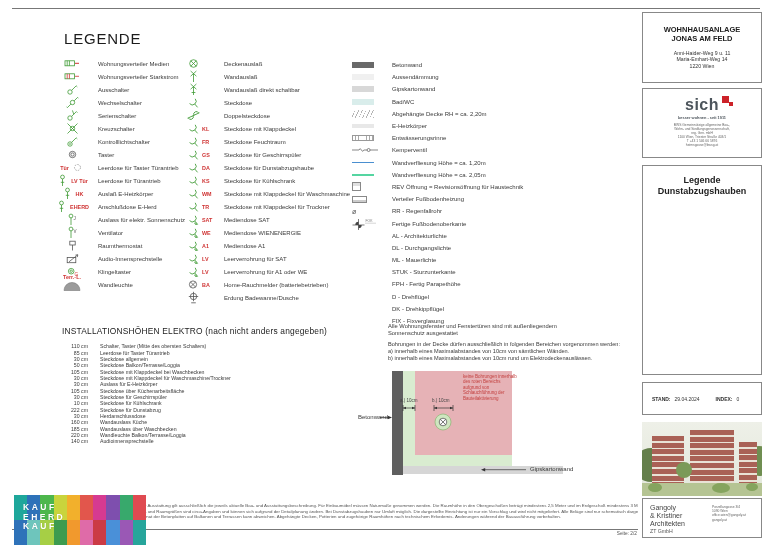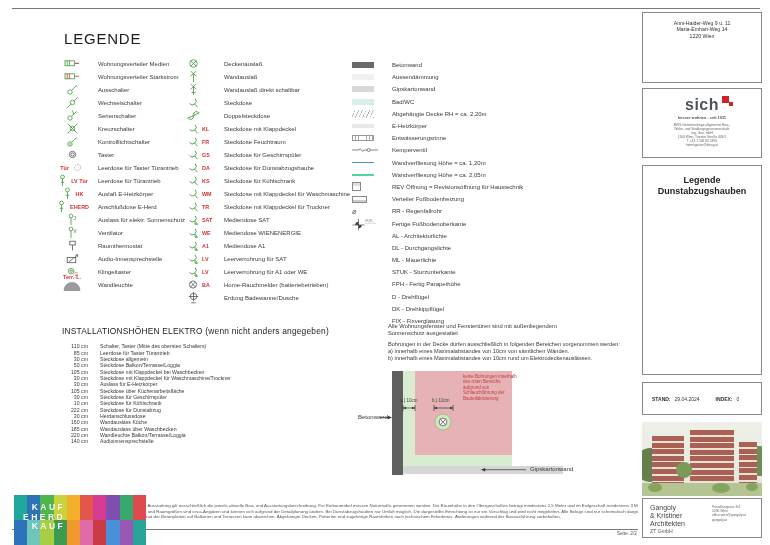--- a/index.html
+++ b/index.html
@@ -59,21 +59,21 @@
   .dg-svg{position:absolute;left:0;top:0;pointer-events:none;}
   
   .fnote{position:absolute;left:145px;top:503px;width:493px;overflow:hidden;}
   .fnote div{font-size:4.4px;line-height:5.6px;color:#555;white-space:nowrap;}
   .seite{position:absolute;left:557px;top:531px;width:80px;text-align:right;font-size:4.8px;color:#555;}
   
   .kdh{position:absolute;left:14px;top:495px;width:132px;height:50px;overflow:hidden;}
   #kdh-tiles{display:flex;flex-wrap:wrap;width:132px;height:50px;}
   #kdh-tiles div{width:13.2px;height:25px;}
   .kdh-text{position:absolute;left:9px;top:8px;color:#fff;font-weight:bold;font-size:8.5px;
-            line-height:9.5px;letter-spacing:2.5px;text-shadow:0 0 1px rgba(0,0,0,0.2);text-align:right;}
+            line-height:9.5px;letter-spacing:2.5px;text-shadow:0 0 1px rgba(0,0,0,0.2);}
   
   .sbox{position:absolute;left:642px;width:120px;border:0.8px solid #888;box-sizing:border-box;background:#fff;}
   .sb-a{top:12px;height:71px;text-align:center;}
   .sb-a .pname{font-size:7.5px;font-weight:bold;line-height:9px;margin-top:12px;color:#222;}
   .sb-a .paddr{font-size:5.2px;line-height:6.4px;margin-top:7px;color:#333;}
   .sb-b{top:88px;height:70px;text-align:center;}
   .bwsg-mark{display:inline-block;position:relative;margin-top:9px;font-size:16px;color:#4d555c;
              font-weight:bold;letter-spacing:0.5px;line-height:14px;}
   .bwsg-sq1{position:absolute;right:-10px;top:-2px;width:7px;height:7px;background:#cc2229;}
   .bwsg-sq2{position:absolute;right:-14px;top:3.5px;width:4px;height:4px;background:#cc2229;}
@@ -789,21 +789,21 @@
   <div id="note1" class="note" style="left:388px;top:323px;">
       <div>Alle Wohnungsfenster und Fenstertüren sind mit außenliegendem</div>
       <div>Sonnenschutz ausgestattet</div>
     </div>
   <div id="note2" class="note" style="left:388px;top:341px;">
       <div>Bohrungen in der Decke dürfen ausschließlich in folgenden Bereichen vorgenommen werden:</div>
       <div>a) innerhalb eines Maximalabstandes von 10cm von sämtlichen Wänden.</div>
       <div>b) innerhalb eines Maximalabstandes von 10cm rund um Elektrodeckenauslässen.</div>
     </div>
 
-  <div class="ihead">INSTALLATIONSHÖHEN ELEKTRO (wenn nicht anders angegeben)</div>
+  <div class="ihead">INSTALLATIONSHÖHEN ELEKTRO (nach nicht anders angegeben)</div>
   <div id="install">
       <div class="irow">
         <span class="ih">110 cm</span>
         <span class="il">Schalter, Taster (Mitte des obersten Schalters)</span>
       </div>
       <div class="irow">
         <span class="ih">85 cm</span>
         <span class="il">Leerdose für Taster Türantrieb</span>
       </div>
       <div class="irow">
@@ -930,20 +930,24 @@
         <div style="background: rgb(39, 165, 155);"></div>
       </div>
     <div class="kdh-text">
       <div>KAUF</div>
       <div>EHERD</div>
       <div>KAUF</div>
     </div>
   </div>
 
   <div class="sbox sb-a">
+    <div class="pname">
+      <div>WOHNHAUSANLAGE</div>
+      <div>JONAS AM FELD</div>
+    </div>
     <div class="paddr">
         <div>Anni-Haider-Weg 9 u. 11</div>
         <div>Maria-Emhart-Weg 14</div>
         <div>1220 Wien</div>
       </div>
   </div>
 
   <div class="sbox sb-b">
     <span class="bwsg-mark">
       <span>sich</span>

